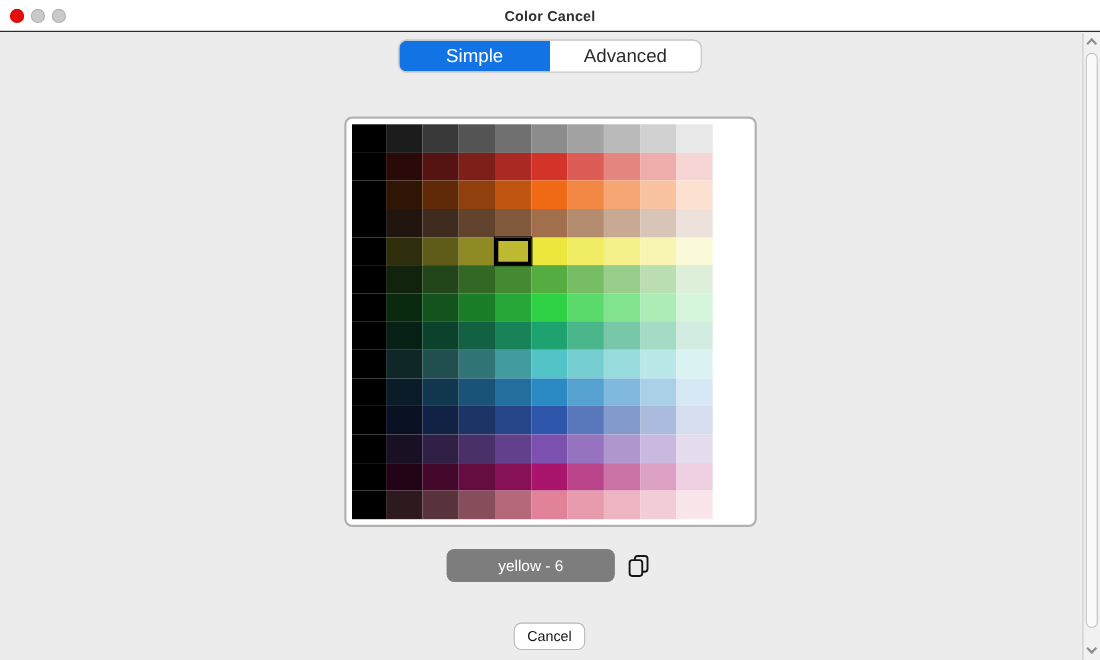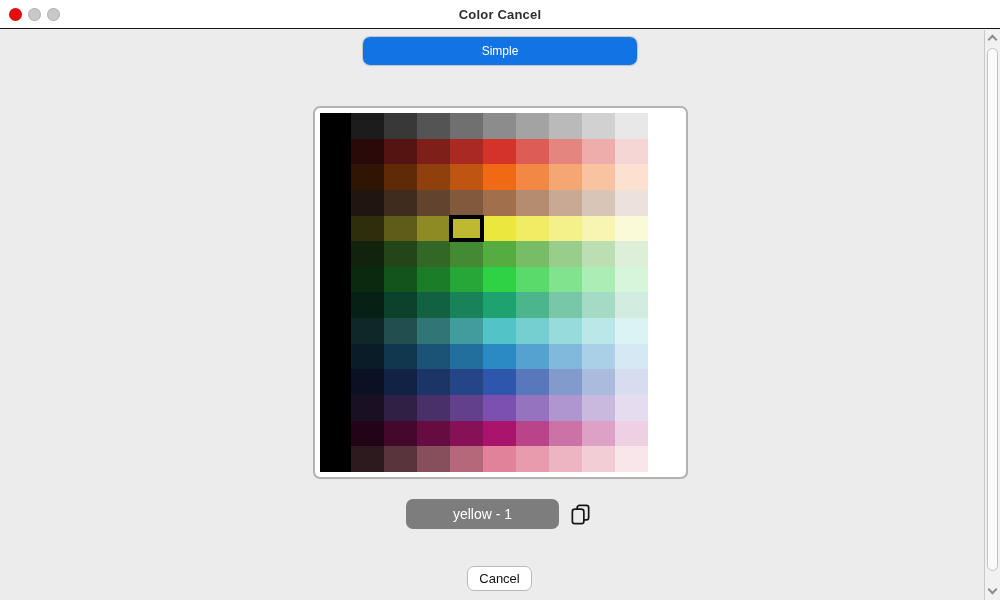--- a/index.html
+++ b/index.html
@@ -37,21 +37,21 @@
     background: #ffffff;
     border: 1px solid #c6c6c6;
     border-radius: 8px;
     display: flex; overflow: hidden;
     box-shadow: 0 0 1px rgba(0,0,0,0.08);
   }
   .seg {
     flex: 1 1 50%; height: 100%;
     border: none; background: transparent;
     font-family: "Liberation Sans", sans-serif;
-    font-size: 12px; color: #2b2b2b;
+    font-size: 17px; color: #2b2b2b;
     cursor: pointer;
   }
   .seg.active { color: #ffffff; }
 
   
   .palette {
     position: absolute; left: 313px; top: 106px; width: 375px; height: 373px;
     background: #ffffff;
     border: 2px solid #b2b2b2;
     border-radius: 7px;
@@ -119,20 +119,21 @@
   <div class="lights">
     <button class="light close" style="background: rgb(230, 13, 12);"></button>
     <button class="light inactive" style="background: rgb(201, 201, 201);"></button>
     <button class="light inactive" style="background: rgb(201, 201, 201);"></button>
   </div>
   <div class="window-title">Color Cancel</div>
 </div>
 
 <div class="segmented">
   <button class="seg active" style="background: rgb(18, 115, 228);">Simple</button>
+  <button class="seg">Advanced</button>
 </div>
 
 <div class="palette">
     <div class="prow">
       <div class="pcell first" style="background: rgb(0, 0, 0);"></div>
       <div class="pcell" style="background: rgb(28, 28, 28);"></div>
       <div class="pcell" style="background: rgb(56, 56, 56);"></div>
       <div class="pcell" style="background: rgb(84, 84, 84);"></div>
       <div class="pcell" style="background: rgb(112, 112, 112);"></div>
       <div class="pcell" style="background: rgb(140, 140, 140);"></div>
@@ -306,21 +307,21 @@
       <div class="pcell" style="background: rgb(180, 104, 122);"></div>
       <div class="pcell" style="background: rgb(225, 130, 152);"></div>
       <div class="pcell" style="background: rgb(231, 155, 173);"></div>
       <div class="pcell" style="background: rgb(237, 180, 193);"></div>
       <div class="pcell" style="background: rgb(243, 205, 214);"></div>
       <div class="pcell" style="background: rgb(249, 230, 234);"></div>
       <div class="pcell last" style="background: rgb(255, 255, 255);"></div>
     </div>
   </div>
 
-<div class="selection-label" style="background: rgb(125, 125, 125);">yellow - 1</div>
+<div class="selection-label" style="background: rgb(125, 125, 125);">yellow - 6</div>
 
 <button class="copy-btn">
   <span style="display:flex;">
     <svg width="23" height="23" viewBox="0 0 24 24">
       <rect x="8.5" y="2.5" width="12" height="15" rx="2.5" fill="none" stroke="#161616" stroke-width="1.8"></rect>
       <rect x="3.5" y="6.5" width="12" height="15" rx="2.5" fill="#ececec" stroke="#161616" stroke-width="1.8"></rect>
     </svg>
   </span>
 </button>
 

